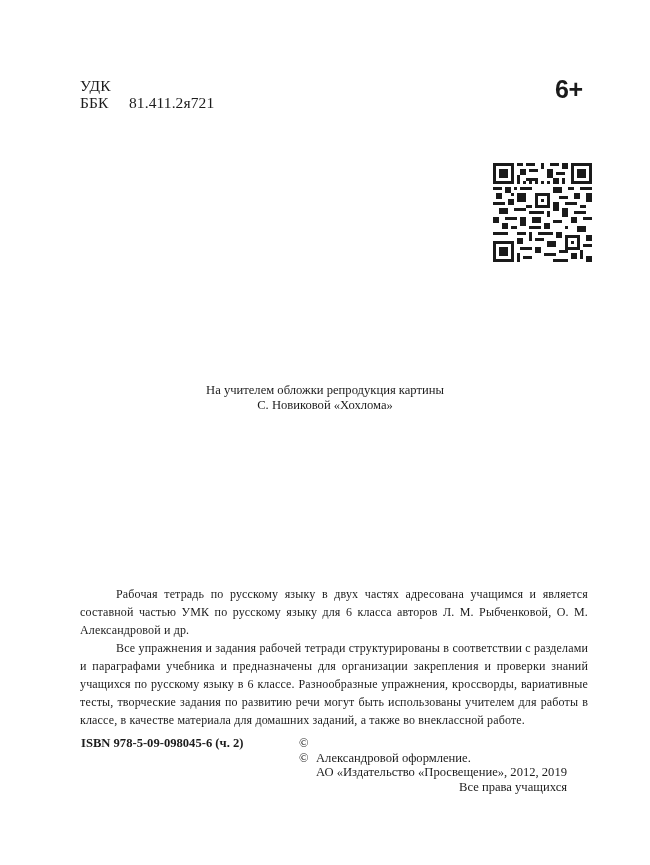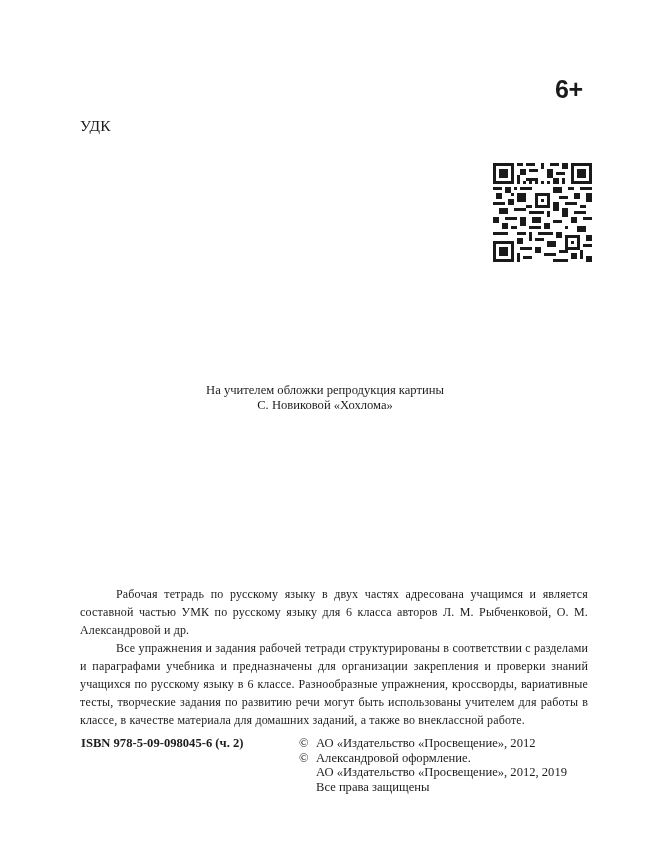--- a/index.html
+++ b/index.html
@@ -6,47 +6,51 @@
   body {
     width: 650px; height: 865px; position: relative; overflow: hidden;
     font-family: "Liberation Serif", "DejaVu Serif", serif;
     color: #1c1c1c;
   }
   .abs { position: absolute; }
 
   
   .class-block { left: 80px; top: 77px; font-size: 15.5px; line-height: 17px; letter-spacing: 0.1px; }
   .class-row { display: flex; white-space: nowrap; }
-  .class-key { width: 49px; margin-top: 40px; }
+  .class-key { width: 49px; }
   .class-val { }
 
   .age { left: 555px; top: 75px; font-family: "Liberation Sans", "DejaVu Sans", sans-serif;
          font-size: 25px; font-weight: bold; color: #1a1a1a; letter-spacing: -0.5px; }
 
   .qr { left: 493px; top: 163px; width: 99px; height: 99px; }
 
   .cover-note { left: 130px; width: 390px; top: 383px; text-align: center;
                 font-size: 12.6px; line-height: 14.5px; }
 
   .annotation { left: 80px; width: 508px; top: 585px; font-size: 12px; line-height: 18px;
                 text-align: justify; letter-spacing: 0.15px; }
   .annotation p { margin: 0; text-indent: 36px; text-align-last: left; }
 
   .isbn { left: 81px; top: 736px; font-size: 12.6px; line-height: 14.5px; font-weight: bold; }
   .copyright { left: 299px; top: 736px; font-size: 12.6px; line-height: 14.5px; }
   .c-row { display: flex; white-space: nowrap; }
   .c-sym { width: 17px; }
-  .c-indent { padding-left: 17px; }
+  .c-indent { padding-left: 17px; justify-content: flex-end; }
 </style>
 </head>
 <body>
 
 <div class="abs class-block">
   <div class="class-row">
     <span class="class-key">УДК</span>
+  </div>
+  <div class="class-row">
+    <span class="class-key">ББК</span>
+    <span class="class-val">81.411.2я721</span>
   </div>
 </div>
 
 <div class="abs age">6+</div>
 
 <div class="abs qr">
   <svg width="99" height="99" viewBox="0 0 33 33" shape-rendering="crispEdges">
     <rect width="33" height="33" fill="#fff"></rect>
     <g fill="#1a1a1a">
 
@@ -158,25 +162,24 @@
   <p>Все упражнения и задания рабочей тетради структурированы в соответствии с разделами и параграфами учебника и предназначены для организации закрепления и проверки знаний учащихся по русскому языку в 6 классе. Разнообразные упражнения, кроссворды, вариативные тесты, творческие задания по развитию речи могут быть использованы учителем для работы в классе, в качестве материала для домашних заданий, а также во внеклассной работе.</p>
 </div>
 
 <div class="abs isbn">
   <div>ISBN 978-5-09-098045-6 (ч. 2)</div>
 </div>
 
 <div class="abs copyright">
   <div class="c-row">
     <span class="c-sym">©</span>
-    <span>АО «Издательство «Просвещение», 2012</span>
   </div>
   <div class="c-row">
     <span class="c-sym">©</span>
     <span>Александровой оформление.</span>
   </div>
   <div class="c-row c-indent">
     <span>АО «Издательство «Просвещение», 2012, 2019</span>
   </div>
   <div class="c-row c-indent">
-    <span>Все права защищены</span>
+    <span>Все права учащихся</span>
   </div>
 </div>
 
 </body></html>

